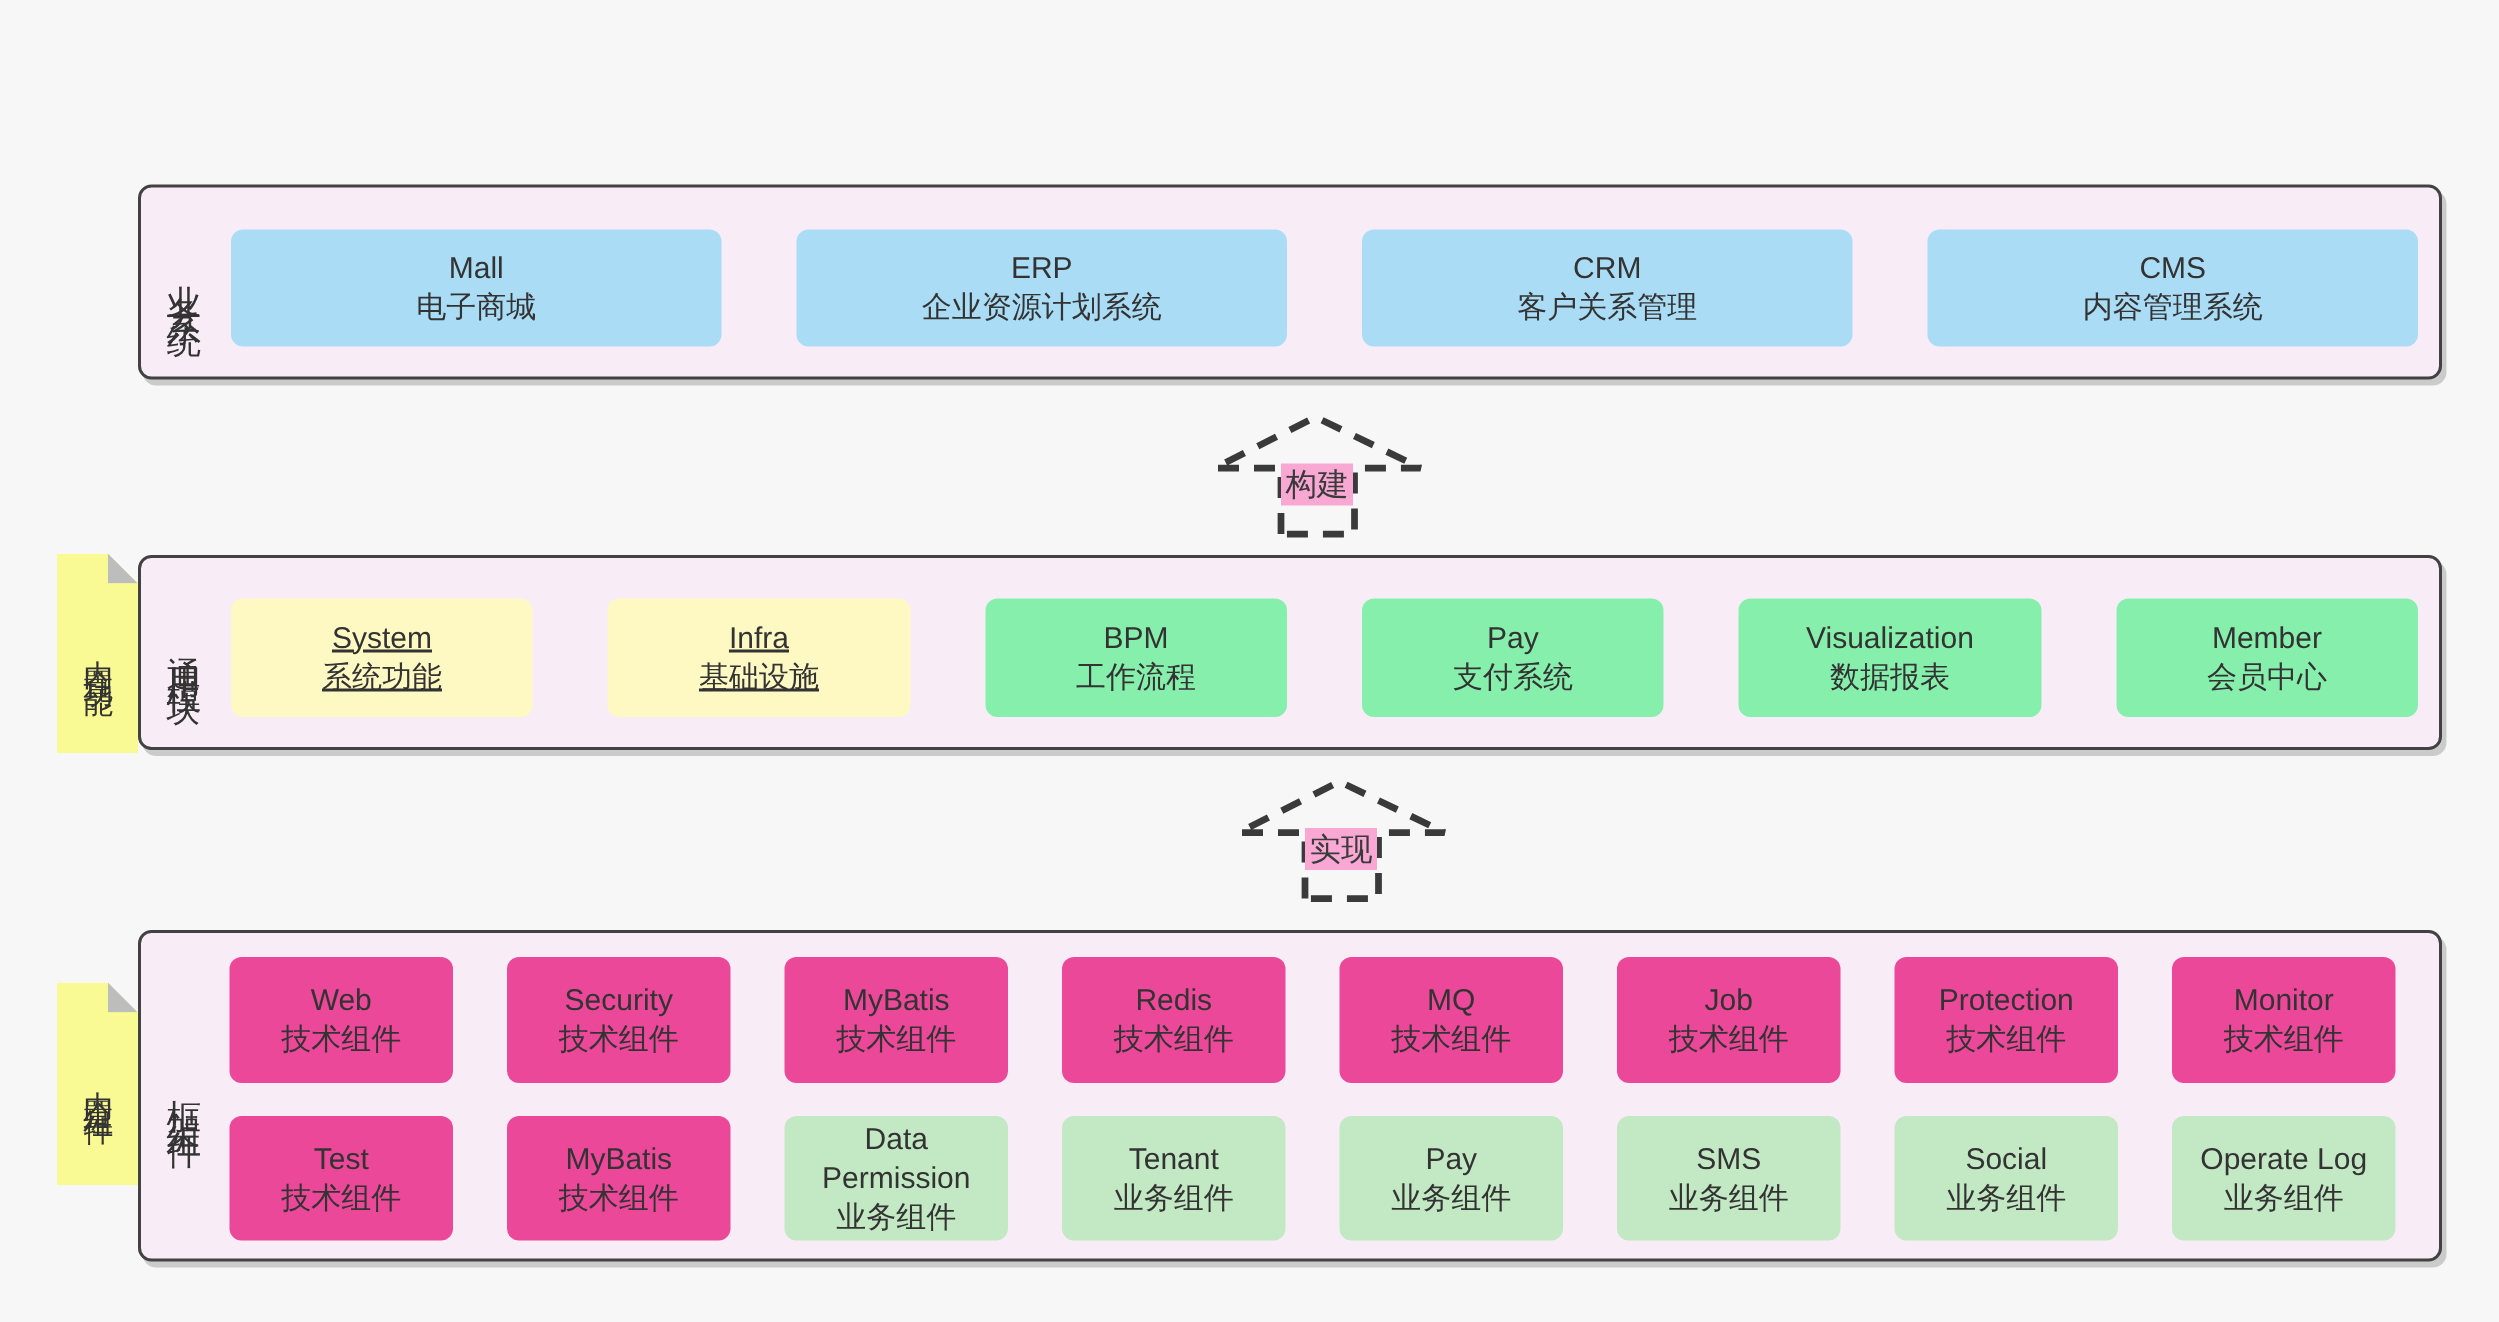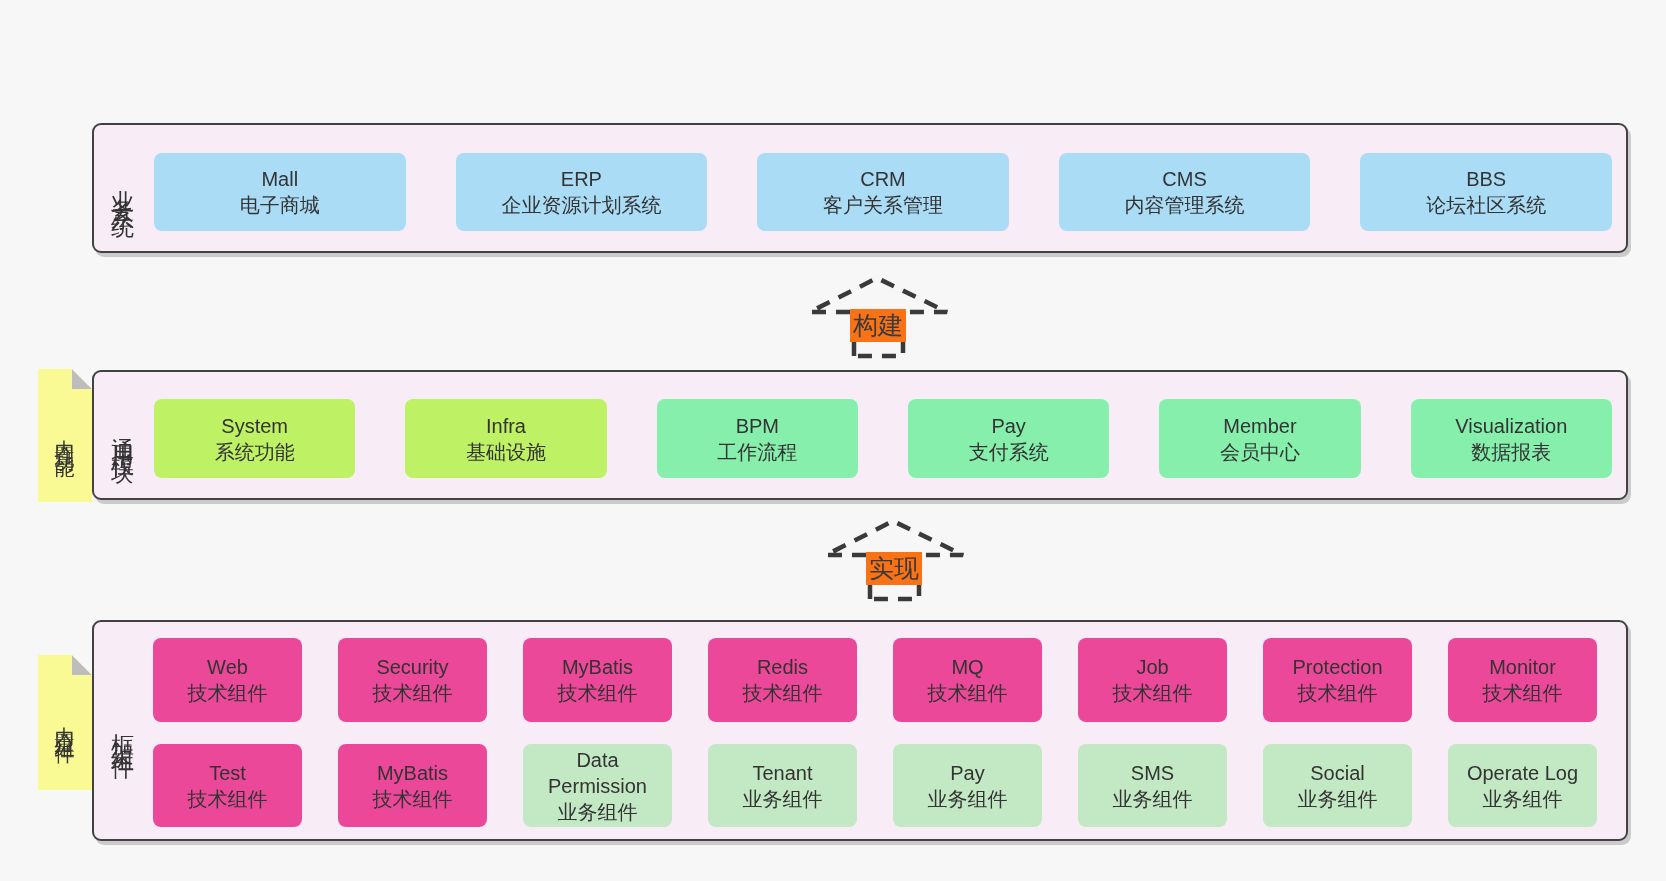--- a/index.html
+++ b/index.html
@@ -31,21 +31,21 @@
   .row-8  { left:59px; right:29px; gap:36px; }
   .row-f1 { top:16px;  height:84px; }
   .row-f2 { top:122px; height:83px; }
   .box {
     flex:1 1 0; border-radius:8px;
     display:flex; flex-direction:column; align-items:center; justify-content:center;
     text-align:center; font-size:20px; line-height:26px; color:#333;
     padding:2px 4px; box-sizing:border-box; min-width:0;
   }
   .blue       { background:#aadcf6; }
-  .red        { background:#bef264; }
+  .red        { background:#fef9c3;text-decoration:underline; }
   .pink       { background:#86efac; }
   .green      { background:#ec4899; }
   .lightgreen { background:#c3e8c4; }
   
   .sticky {
     position:absolute; left:38px; width:54px; background:#fafa94;
     clip-path:polygon(0 0, calc(100% - 20px) 0, 100% 20px, 100% 100%, 0 100%);
     display:flex; align-items:center; justify-content:center;
   }
   .sticky::after {
@@ -58,21 +58,21 @@
     writing-mode:vertical-lr; text-orientation:upright;
     font-size:20px; line-height:1; letter-spacing:6px; color:#333; white-space:nowrap;
   }
   
   .arrow { position:absolute; width:150px; height:88px; }
   .arrow svg { display:block; width:100%; height:100%; overflow:visible; }
   .arrow-build     { left:803px; top:272px; }
   .arrow-implement { left:819px; top:515px; }
   .arrow-label {
     position:absolute; top:37px; left:50%; transform:translateX(-50%);
-    background:#f97316; padding:0 3px; font-size:25px; color:#3a3a3a; white-space:nowrap;
+    background:#f9a8d4; padding:0 3px; font-size:21px; color:#3a3a3a; white-space:nowrap;
   }
 </style>
 </head>
 <body>
 
 <div class="stage">
 
   <section class="band band-business">
     <div class="vlabel">业务系统</div>
     <div class="row row-6 row-b1">
@@ -84,24 +84,20 @@
         <div>ERP</div>
         <div>企业资源计划系统</div>
       </div>
       <div class="box blue">
         <div>CRM</div>
         <div>客户关系管理</div>
       </div>
       <div class="box blue">
         <div>CMS</div>
         <div>内容管理系统</div>
-      </div>
-      <div class="box blue">
-        <div>BBS</div>
-        <div>论坛社区系统</div>
       </div>
     </div>
   </section>
 
   <div class="arrow arrow-build">
     <svg viewBox="0 0 150 88">
       <polygon points="51,84 51,40 7,40 74,6 144,40 100,40 100,84" fill="none" stroke="#3a3a3a" stroke-width="4.5" stroke-dasharray="14 10" stroke-linejoin="miter"></polygon>
     </svg>
     <span class="arrow-label">构建</span>
   </div>
@@ -123,26 +119,26 @@
       </div>
       <div class="box pink">
         <div>BPM</div>
         <div>工作流程</div>
       </div>
       <div class="box pink">
         <div>Pay</div>
         <div>支付系统</div>
       </div>
       <div class="box pink">
+        <div>Visualization</div>
+        <div>数据报表</div>
+      </div>
+      <div class="box pink">
         <div>Member</div>
         <div>会员中心</div>
-      </div>
-      <div class="box pink">
-        <div>Visualization</div>
-        <div>数据报表</div>
       </div>
     </div>
   </section>
 
   <div class="arrow arrow-implement">
     <svg viewBox="0 0 150 88">
       <polygon points="51,84 51,40 7,40 74,6 144,40 100,40 100,84" fill="none" stroke="#3a3a3a" stroke-width="4.5" stroke-dasharray="14 10" stroke-linejoin="miter"></polygon>
     </svg>
     <span class="arrow-label">实现</span>
   </div>

